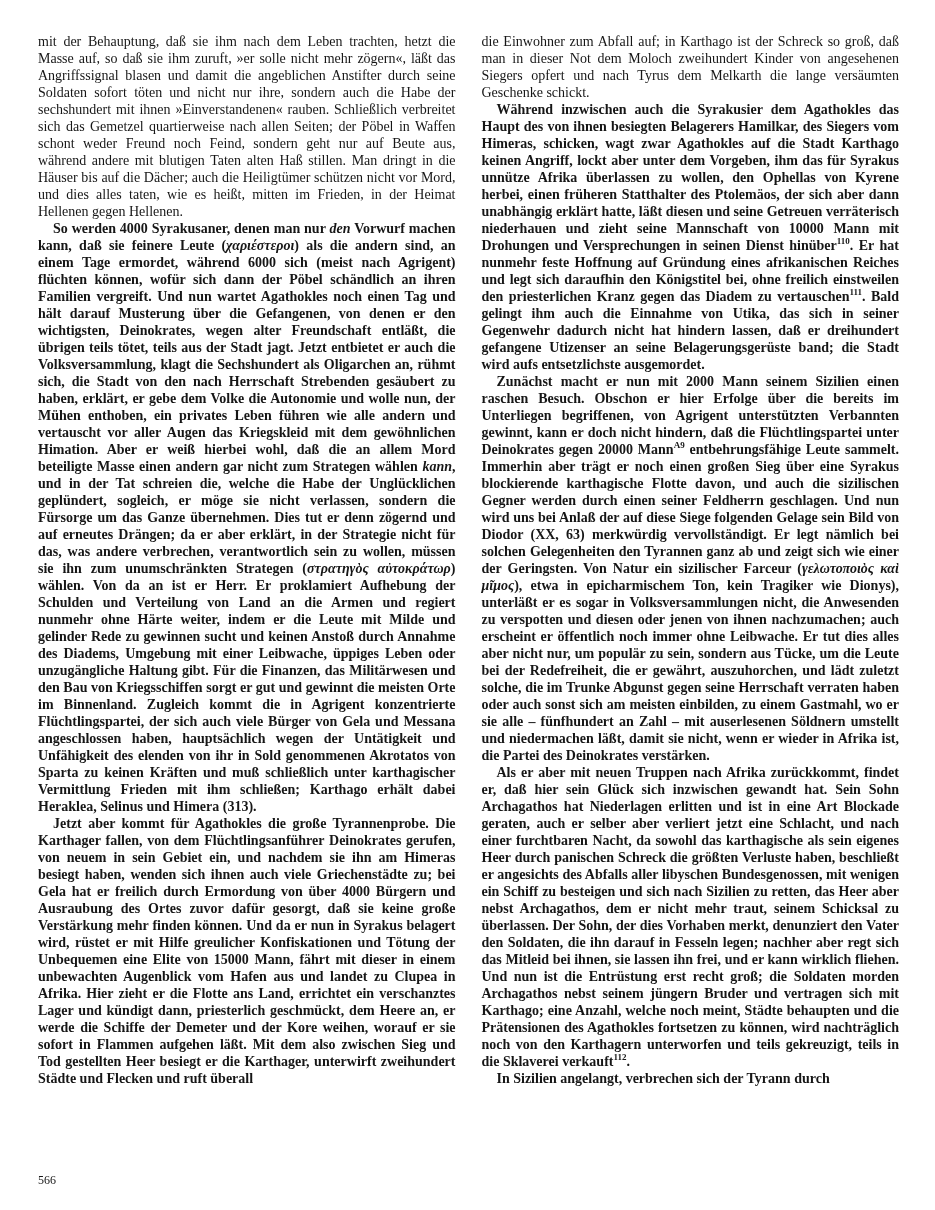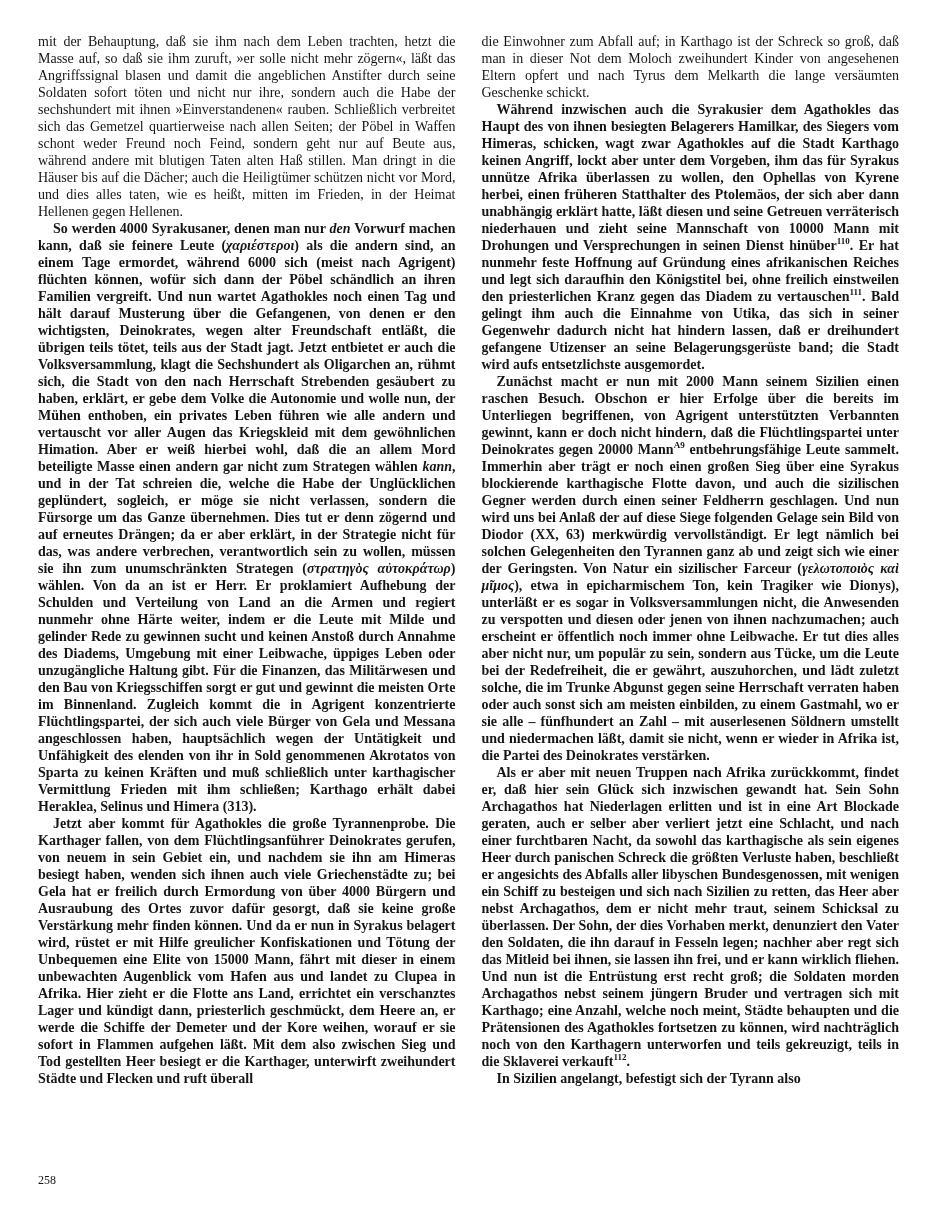--- a/index.html
+++ b/index.html
@@ -57,21 +57,21 @@
 <body>
 
 <div class="page">
   <div class="columns">
     <div class="col">
         <p><span>mit der Behauptung, daß sie ihm nach dem Leben trachten, hetzt die Masse auf, so daß sie ihm zuruft, »er solle nicht mehr zögern«, läßt das Angriffssignal blasen und damit die angeblichen Anstifter durch seine Soldaten sofort töten und nicht nur ihre, sondern auch die Habe der sechshundert mit ihnen »Einverstandenen« rauben. Schließlich verbreitet sich das Gemetzel quartierweise nach allen Seiten; der Pöbel in Waffen schont weder Freund noch Feind, sondern geht nur auf Beute aus, während andere mit blutigen Taten alten Haß stillen. Man dringt in die Häuser bis auf die Dächer; auch die Heiligtümer schützen nicht vor Mord, und dies alles taten, wie es heißt, mitten im Frieden, in der Heimat Hellenen gegen Hellenen.</span></p>
         <p class="indent"><span>So werden 4000 Syrakusaner, denen man nur </span><i>den</i><span> Vorwurf machen kann, daß sie feinere Leute (</span><i>χαριέστεροι</i><span>) als die andern sind, an einem Tage ermordet, während 6000 sich (meist nach Agrigent) flüchten können, wofür sich dann der Pöbel schändlich an ihren Familien vergreift. Und nun wartet Agathokles noch einen Tag und hält darauf Musterung über die Gefangenen, von denen er den wichtigsten, Deinokrates, wegen alter Freundschaft entläßt, die übrigen teils tötet, teils aus der Stadt jagt. Jetzt entbietet er auch die Volksversammlung, klagt die Sechshundert als Oligarchen an, rühmt sich, die Stadt von den nach Herrschaft Strebenden gesäubert zu haben, erklärt, er gebe dem Volke die Autonomie und wolle nun, der Mühen enthoben, ein privates Leben führen wie alle andern und vertauscht vor aller Augen das Kriegskleid mit dem gewöhnlichen Himation. Aber er weiß hierbei wohl, daß die an allem Mord beteiligte Masse einen andern gar nicht zum Strategen wählen </span><i>kann</i><span>, und in der Tat schreien die, welche die Habe der Unglücklichen geplündert, sogleich, er möge sie nicht verlassen, sondern die Fürsorge um das Ganze übernehmen. Dies tut er denn zögernd und auf erneutes Drängen; da er aber erklärt, in der Strategie nicht für das, was andere verbrechen, verantwortlich sein zu wollen, müssen sie ihn zum unumschränkten Strategen (</span><i>στρατηγὸς αὐτοκράτωρ</i><span>) wählen. Von da an ist er Herr. Er proklamiert Aufhebung der Schulden und Verteilung von Land an die Armen und regiert nunmehr ohne Härte weiter, indem er die Leute mit Milde und gelinder Rede zu gewinnen sucht und keinen Anstoß durch Annahme des Diadems, Umgebung mit einer Leibwache, üppiges Leben oder unzugängliche Haltung gibt. Für die Finanzen, das Militärwesen und den Bau von Kriegsschiffen sorgt er gut und gewinnt die meisten Orte im Binnenland. Zugleich kommt die in Agrigent konzentrierte Flüchtlingspartei, der sich auch viele Bürger von Gela und Messana angeschlossen haben, hauptsächlich wegen der Untätigkeit und Unfähigkeit des elenden von ihr in Sold genommenen Akrotatos von Sparta zu keinen Kräften und muß schließlich unter karthagischer Vermittlung Frieden mit ihm schließen; Karthago erhält dabei Heraklea, Selinus und Himera (313).</span></p>
         <p class="indent"><span>Jetzt aber kommt für Agathokles die große Tyrannenprobe. Die Karthager fallen, von dem Flüchtlingsanführer Deinokrates gerufen, von neuem in sein Gebiet ein, und nachdem sie ihn am Himeras besiegt haben, wenden sich ihnen auch viele Griechenstädte zu; bei Gela hat er freilich durch Ermordung von über 4000 Bürgern und Ausraubung des Ortes zuvor dafür gesorgt, daß sie keine große Verstärkung mehr finden können. Und da er nun in Syrakus belagert wird, rüstet er mit Hilfe greulicher Konfiskationen und Tötung der Unbequemen eine Elite von 15000 Mann, fährt mit dieser in einem unbewachten Augenblick vom Hafen aus und landet zu Clupea in Afrika. Hier zieht er die Flotte ans Land, errichtet ein verschanztes Lager und kündigt dann, priesterlich geschmückt, dem Heere an, er werde die Schiffe der Demeter und der Kore weihen, worauf er sie sofort in Flammen aufgehen läßt. Mit dem also zwischen Sieg und Tod gestellten Heer besiegt er die Karthager, unterwirft zweihundert Städte und Flecken und ruft überall</span></p>
       </div>
     <div class="col">
-        <p><span>die Einwohner zum Abfall auf; in Karthago ist der Schreck so groß, daß man in dieser Not dem Moloch zweihundert Kinder von angesehenen Eltern opfert und nach Tyrus dem Melkarth die lange versäumten Geschenke schickt.</span></p>
+        <p><span>die Einwohner zum Abfall auf; in Karthago ist der Schreck so groß, daß man in dieser Not dem Moloch zweihundert Kinder von angesehenen Siegers opfert und nach Tyrus dem Melkarth die lange versäumten Geschenke schickt.</span></p>
         <p class="indent"><span>Während inzwischen auch die Syrakusier dem Agathokles das Haupt des von ihnen besiegten Belagerers Hamilkar, des Siegers vom Himeras, schicken, wagt zwar Agathokles auf die Stadt Karthago keinen Angriff, lockt aber unter dem Vorgeben, ihm das für Syrakus unnütze Afrika überlassen zu wollen, den Ophellas von Kyrene herbei, einen früheren Statthalter des Ptolemäos, der sich aber dann unabhängig erklärt hatte, läßt diesen und seine Getreuen verräterisch niederhauen und zieht seine Mannschaft von 10000 Mann mit Drohungen und Versprechungen in seinen Dienst hinüber</span><sup>110</sup><span>. Er hat nunmehr feste Hoffnung auf Gründung eines afrikanischen Reiches und legt sich daraufhin den Königstitel bei, ohne freilich einstweilen den priesterlichen Kranz gegen das Diadem zu vertauschen</span><sup>111</sup><span>. Bald gelingt ihm auch die Einnahme von Utika, das sich in seiner Gegenwehr dadurch nicht hat hindern lassen, daß er dreihundert gefangene Utizenser an seine Belagerungsgerüste band; die Stadt wird aufs entsetzlichste ausgemordet.</span></p>
         <p class="indent"><span>Zunächst macht er nun mit 2000 Mann seinem Sizilien einen raschen Besuch. Obschon er hier Erfolge über die bereits im Unterliegen begriffenen, von Agrigent unterstützten Verbannten gewinnt, kann er doch nicht hindern, daß die Flüchtlingspartei unter Deinokrates gegen 20000 Mann</span><sup>A9</sup><span> entbehrungsfähige Leute sammelt. Immerhin aber trägt er noch einen großen Sieg über eine Syrakus blockierende karthagische Flotte davon, und auch die sizilischen Gegner werden durch einen seiner Feldherrn geschlagen. Und nun wird uns bei Anlaß der auf diese Siege folgenden Gelage sein Bild von Diodor (XX, 63) merkwürdig vervollständigt. Er legt nämlich bei solchen Gelegenheiten den Tyrannen ganz ab und zeigt sich wie einer der Geringsten. Von Natur ein sizilischer Farceur (</span><i>γελωτοποιὸς καὶ μῖμος</i><span>), etwa in epicharmischem Ton, kein Tragiker wie Dionys), unterläßt er es sogar in Volksversammlungen nicht, die Anwesenden zu verspotten und diesen oder jenen von ihnen nachzumachen; auch erscheint er öffentlich noch immer ohne Leibwache. Er tut dies alles aber nicht nur, um populär zu sein, sondern aus Tücke, um die Leute bei der Redefreiheit, die er gewährt, auszuhorchen, und lädt zuletzt solche, die im Trunke Abgunst gegen seine Herrschaft verraten haben oder auch sonst sich am meisten einbilden, zu einem Gastmahl, wo er sie alle – fünfhundert an Zahl – mit auserlesenen Söldnern umstellt und niedermachen läßt, damit sie nicht, wenn er wieder in Afrika ist, die Partei des Deinokrates verstärken.</span></p>
         <p class="indent"><span>Als er aber mit neuen Truppen nach Afrika zurückkommt, findet er, daß hier sein Glück sich inzwischen gewandt hat. Sein Sohn Archagathos hat Niederlagen erlitten und ist in eine Art Blockade geraten, auch er selber aber verliert jetzt eine Schlacht, und nach einer furchtbaren Nacht, da sowohl das karthagische als sein eigenes Heer durch panischen Schreck die größten Verluste haben, beschließt er angesichts des Abfalls aller libyschen Bundesgenossen, mit wenigen ein Schiff zu besteigen und sich nach Sizilien zu retten, das Heer aber nebst Archagathos, dem er nicht mehr traut, seinem Schicksal zu überlassen. Der Sohn, der dies Vorhaben merkt, denunziert den Vater den Soldaten, die ihn darauf in Fesseln legen; nachher aber regt sich das Mitleid bei ihnen, sie lassen ihn frei, und er kann wirklich fliehen. Und nun ist die Entrüstung erst recht groß; die Soldaten morden Archagathos nebst seinem jüngern Bruder und vertragen sich mit Karthago; eine Anzahl, welche noch meint, Städte behaupten und die Prätensionen des Agathokles fortsetzen zu können, wird nachträglich noch von den Karthagern unterworfen und teils gekreuzigt, teils in die Sklaverei verkauft</span><sup>112</sup><span>.</span></p>
-        <p class="indent"><span>In Sizilien angelangt, befestigt sich der Tyrann also</span></p>
+        <p class="indent"><span>In Sizilien angelangt, verbrechen sich der Tyrann durch</span></p>
       </div>
   </div>
-  <div class="pagenum">258</div>
+  <div class="pagenum">566</div>
 </div>
 
 </body></html>

